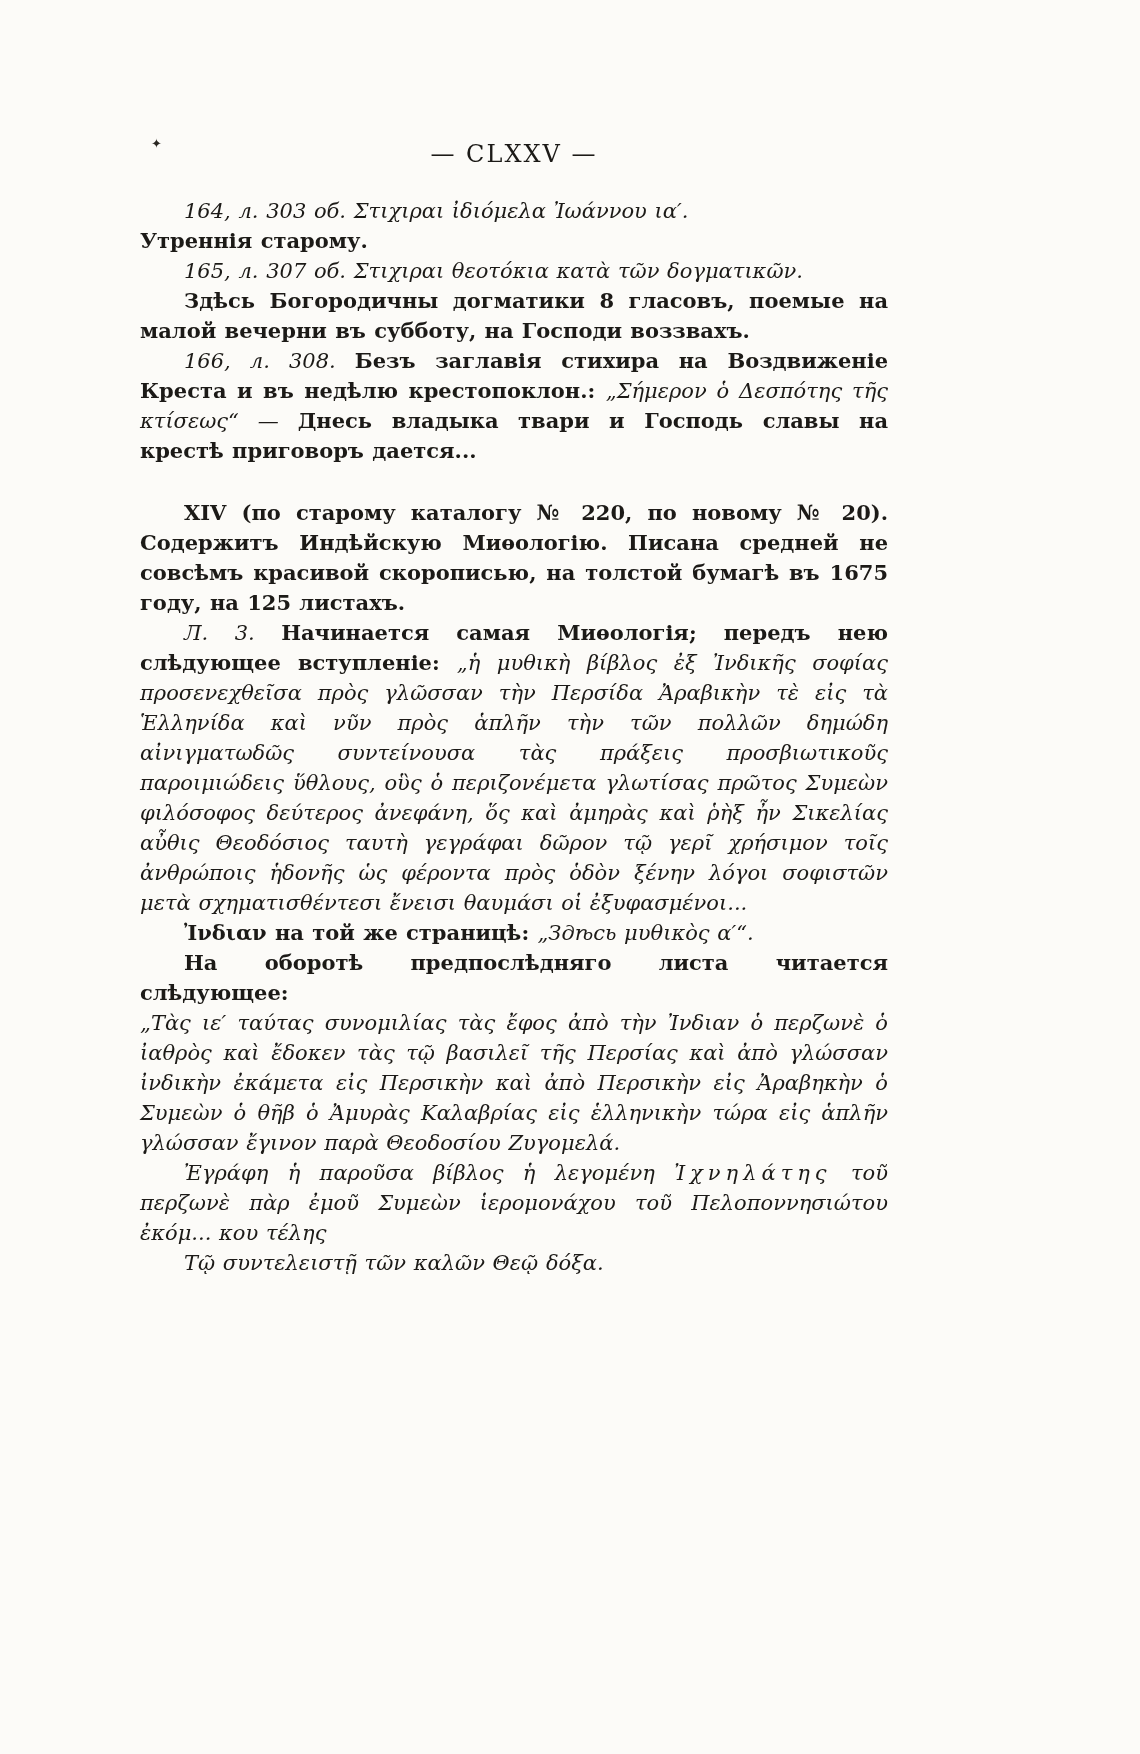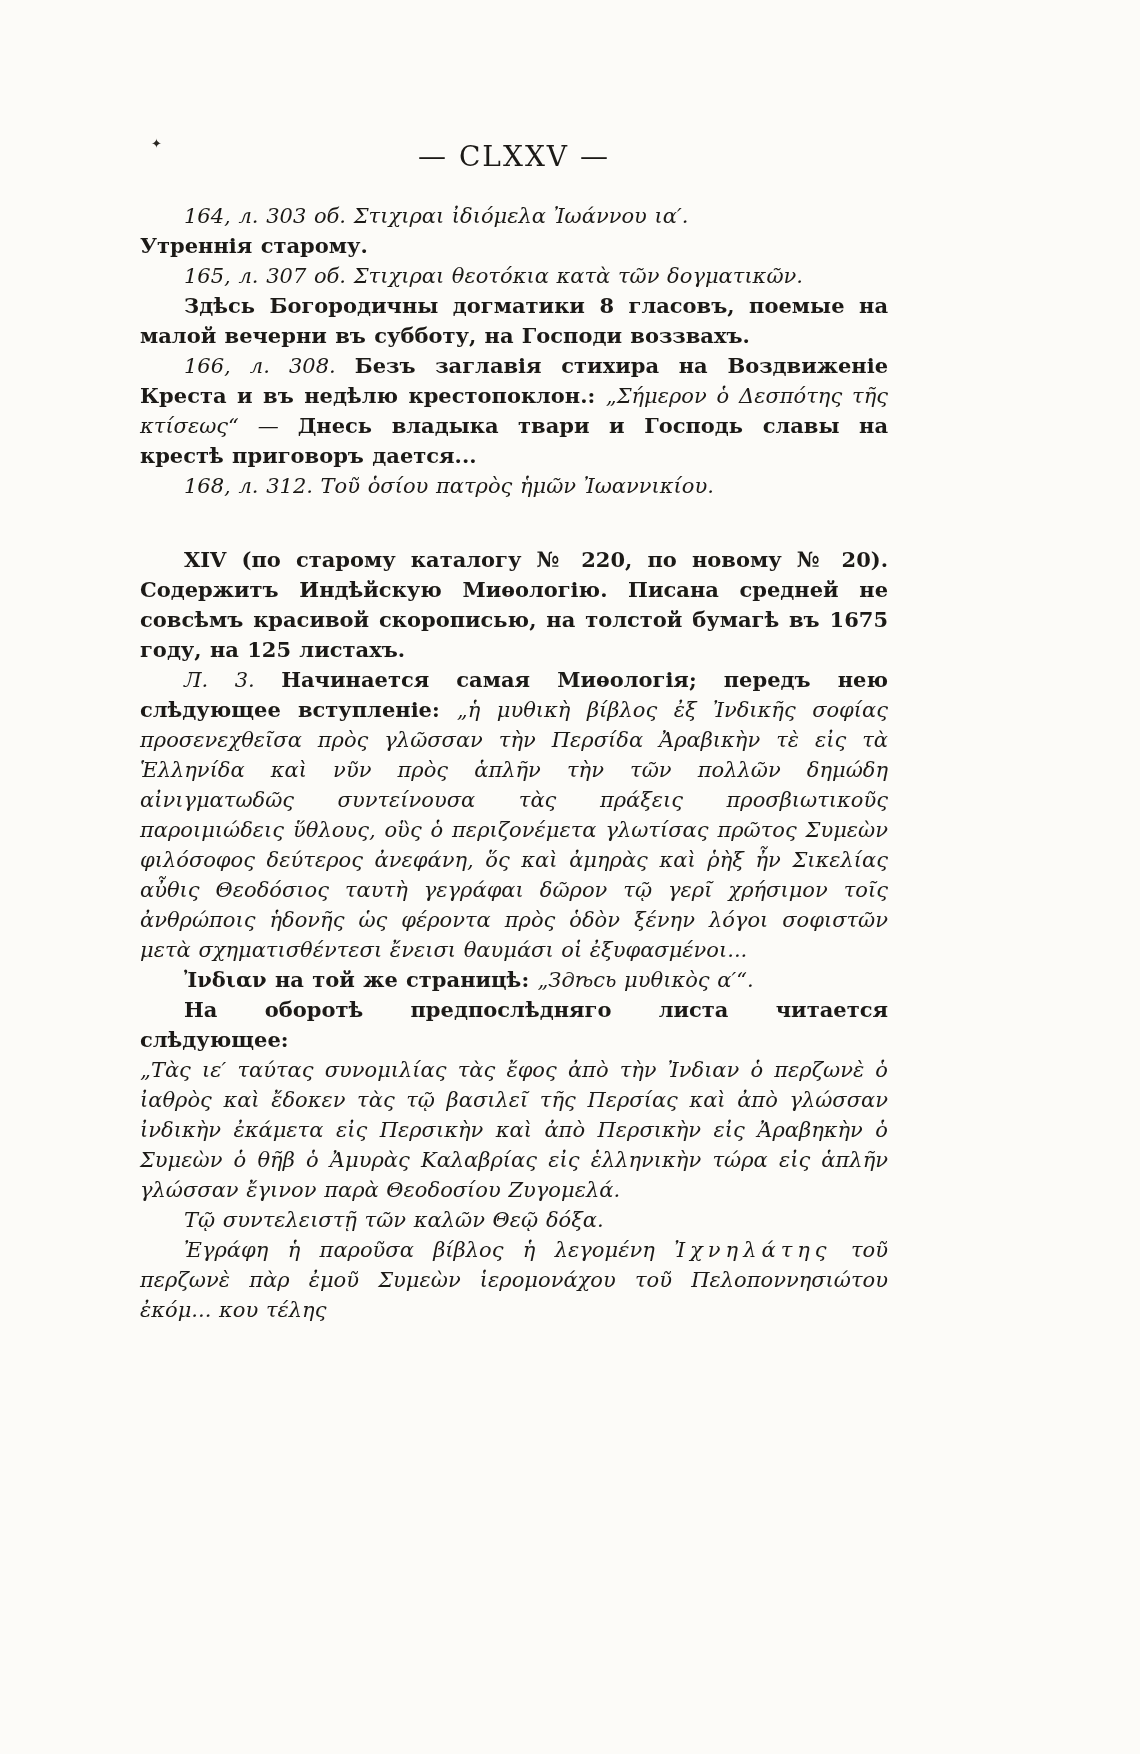--- a/index.html
+++ b/index.html
@@ -25,54 +25,53 @@
     color: #2a2722;
   }
   .content {
     position: absolute;
     left: 140px;
     top: 140px;
     width: 748px;
   }
   .page-header {
     text-align: center;
-    font-size: 28px;
+    font-size: 24px;
     letter-spacing: 2px;
     font-weight: 400;
     margin: 0 0 28px 0;
   }
   .para {
     margin: 0;
     font-size: 21px;
     line-height: 30px;
     text-align: justify;
     word-spacing: 1px;
   }
   .para.indent { text-indent: 44px; }
-  .para.gap { margin-top: 44px; }
+  .para.gap { margin-top: 32px; }
   .seg-b  { font-weight: 700; }
   .seg-it { font-style: italic; }
   .seg-itsp { font-style: italic; letter-spacing: 5px; }
 </style>
 </head>
 <body>
 
 <div class="page">
   <span class="ink-mark">✦</span>
   <div class="content">
     <div class="page-header">— CLXXV —</div>
     <div>
         <p class="para indent"><span class="seg-it">164, л. 303 об. Στιχιραι ἰδιόμελα Ἰωάννου ια′.</span></p>
         <p class="para"><span class="seg-b">Утреннія старому.</span></p>
         <p class="para indent"><span class="seg-it">165, л. 307 об. Στιχιραι θεοτόκια κατὰ τῶν δογματικῶν.</span></p>
         <p class="para indent"><span class="seg-b">Здѣсь Богородичны догматики 8 гласовъ, поемые на малой вечерни въ субботу, на Господи воззвахъ.</span></p>
         <p class="para indent"><span class="seg-it">166, л. 308. </span><span class="seg-b">Безъ заглавія стихира на Воздвиженіе Креста и въ недѣлю крестопоклон.: </span><span class="seg-it">„Σήμερον ὁ Δεσπότης τῆς κτίσεως“ — </span><span class="seg-b">Днесь владыка твари и Господь славы на крестѣ приговоръ дается...</span></p>
-        <p class="para indent"><span class="seg-it">168, л. 312. Τοῦ ὁσίου πατρὸς ἡμῶν Ἰωαννικίου.</span></p>
         <p class="para indent gap"><span class="seg-b">XIV (по старому каталогу № 220, по новому № 20). Содержитъ Индѣйскую Миѳологію. Писана средней не совсѣмъ красивой скорописью, на толстой бумагѣ въ 1675 году, на 125 листахъ.</span></p>
         <p class="para indent"><span class="seg-it">Л. 3. </span><span class="seg-b">Начинается самая Миѳологія; передъ нею слѣдующее вступленіе: </span><span class="seg-it">„ἡ μυθικὴ βίβλος ἐξ Ἰνδικῆς σοφίας προσενεχθεῖσα πρὸς γλῶσσαν τὴν Περσίδα Ἀραβικὴν τὲ εἰς τὰ Ἑλληνίδα καὶ νῦν πρὸς ἁπλῆν τὴν τῶν πολλῶν δημώδη αἰνιγματωδῶς συντείνουσα τὰς πράξεις προσβιωτικοῦς παροιμιώδεις ὕθλους, οὓς ὁ περιζονέμετα γλωτίσας πρῶτος Συμεὼν φιλόσοφος δεύτερος ἀνεφάνη, ὅς καὶ ἀμηρὰς καὶ ῥὴξ ἦν Σικελίας αὖθις Θεοδόσιος ταυτὴ γεγράφαι δῶρον τῷ γερῖ χρήσιμον τοῖς ἀνθρώποις ἡδονῆς ὡς φέροντα πρὸς ὁδὸν ξένην λόγοι σοφιστῶν μετὰ σχηματισθέντεσι ἔνεισι θαυμάσι οἱ ἐξυφασμένοι...</span></p>
         <p class="para indent"><span class="seg-b">Ἰνδιαν на той же страницѣ: </span><span class="seg-it">„Здѣсь μυθικὸς α′“.</span></p>
         <p class="para indent"><span class="seg-b">На оборотѣ предпослѣдняго листа читается слѣдующее:</span></p>
         <p class="para"><span class="seg-it">„Τὰς ιε′ ταύτας συνομιλίας τὰς ἔφος ἀπὸ τὴν Ἰνδιαν ὁ περζωνὲ ὁ ἰαθρὸς καὶ ἔδοκεν τὰς τῷ βασιλεῖ τῆς Περσίας καὶ ἀπὸ γλώσσαν ἰνδικὴν ἐκάμετα εἰς Περσικὴν καὶ ἀπὸ Περσικὴν εἰς Ἀραβηκὴν ὁ Συμεὼν ὁ θῆβ ὁ Ἀμυρὰς Καλαβρίας εἰς ἑλληνικὴν τώρα εἰς ἁπλῆν γλώσσαν ἔγινον παρὰ Θεοδοσίου Ζυγομελά.</span></p>
+        <p class="para indent"><span class="seg-it">Ἐγράφη ἡ παροῦσα βίβλος ἡ λεγομένη </span><span class="seg-itsp">Ἰχνηλάτης</span><span class="seg-it"> τοῦ περζωνὲ πὰρ ἐμοῦ Συμεὼν ἱερομονάχου τοῦ Πελοποννησιώτου ἐκόμ... κου τέλης</span></p>
         <p class="para indent"><span class="seg-it">Τῷ συντελειστῇ τῶν καλῶν Θεῷ δόξα.</span></p>
-        <p class="para indent"><span class="seg-it">Ἐγράφη ἡ παροῦσα βίβλος ἡ λεγομένη </span><span class="seg-itsp">Ἰχνηλάτης</span><span class="seg-it"> τοῦ περζωνὲ πὰρ ἐμοῦ Συμεὼν ἱερομονάχου τοῦ Πελοποννησιώτου ἐκόμ... κου τέλης</span></p>
       </div>
   </div>
 </div>
 
 </body></html>

